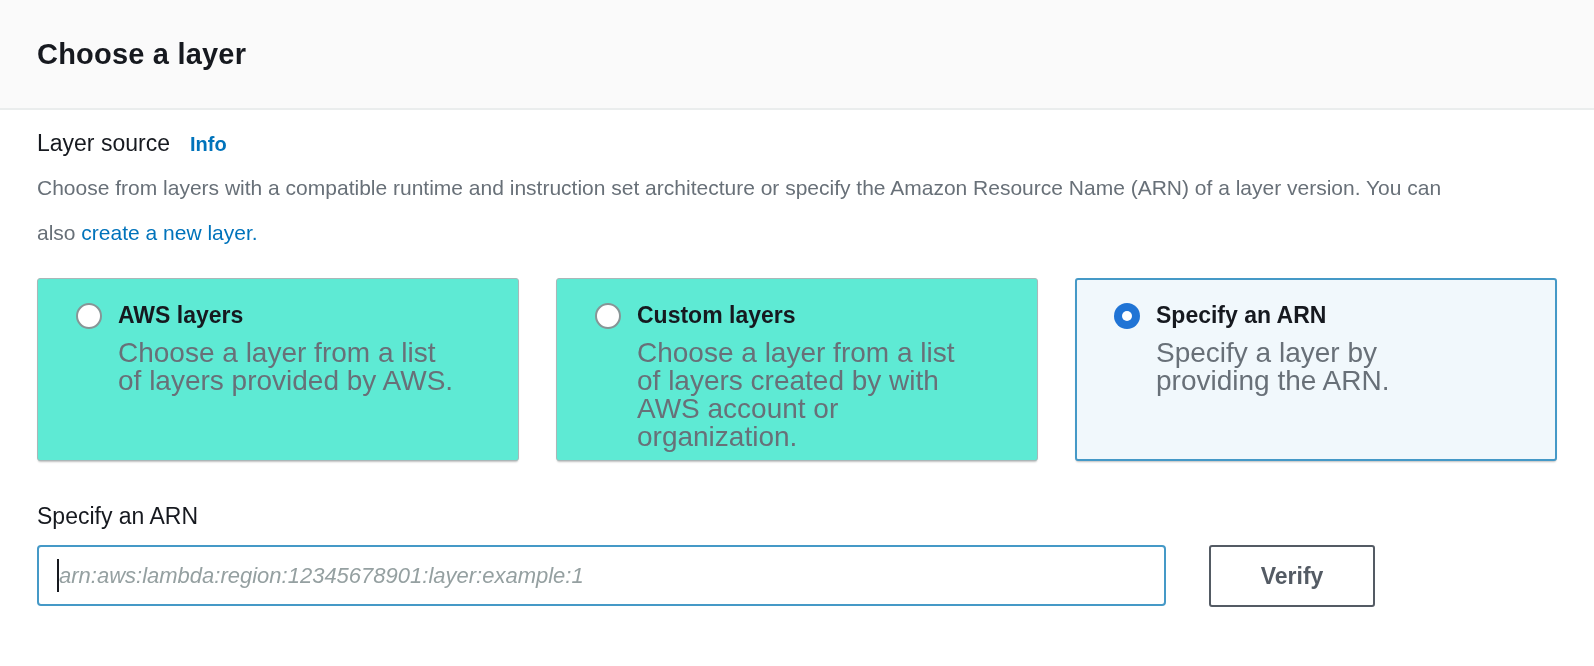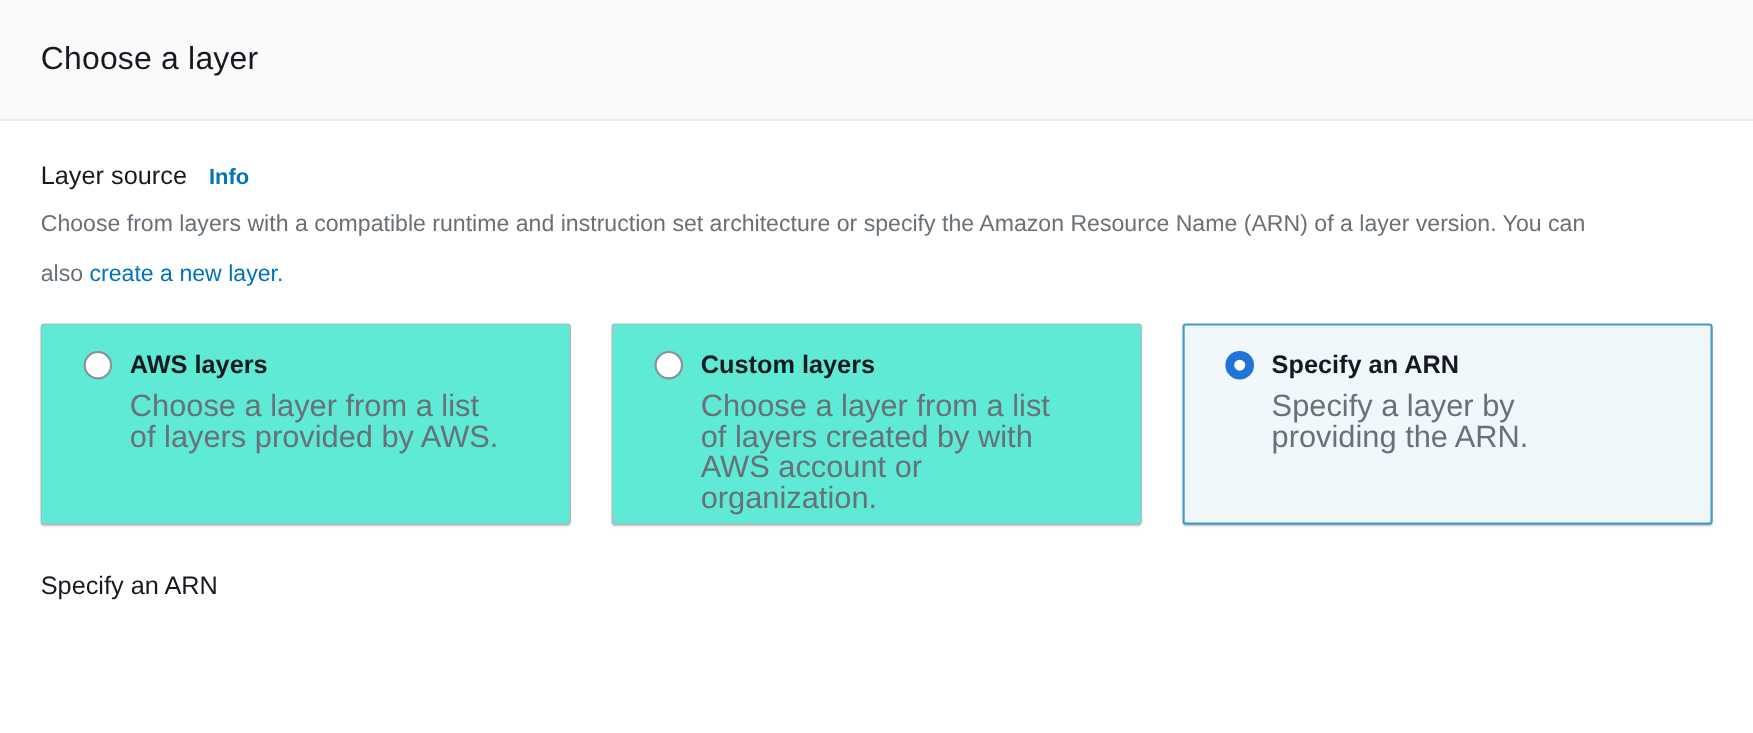--- a/index.html
+++ b/index.html
@@ -13,26 +13,26 @@
   .page-header {
     height: 110px;
     background: #fafafa;
     border-bottom: 2px solid #eaeded;
     display: flex;
     align-items: center;
     padding: 0 37px;
   }
   .page-title {
     font-size: 29px;
-    font-weight: normal;
+    font-weight: bold;
     color: #16191f;
     letter-spacing: 0.2px;
     text-align: right;
   }
-  .content { padding: 36px 37px 0 37px; }
+  .content { padding: 20px 37px 0 37px; }
 
   .field-label-row { display: flex; align-items: baseline; }
   .field-label { font-size: 23px; color: #16191f; }
   .info-link {
     font-size: 20px;
     font-weight: bold;
     color: #0073bb;
     margin-left: 20px;
     text-decoration: none;
     cursor: pointer;
@@ -186,15 +186,22 @@
         <span class="option-title">Specify an ARN</span>
       </div>
       <div class="option-desc">Specify a layer by providing the ARN.</div>
     </div>
 
   </div>
 
   <div class="arn-section">
     <div class="section-title">Specify an ARN</div>
 
+    <div class="arn-input-row">
+      <div class="arn-input-wrap">
+        <input class="arn-input" type="text" placeholder="arn:aws:lambda:region:12345678901:layer:example:1" style="">
+        <div class="caret"></div>
+      </div>
+      <button class="verify-button">Verify</button>
+    </div>
   </div>
 
 </div>
 
 </body></html>

